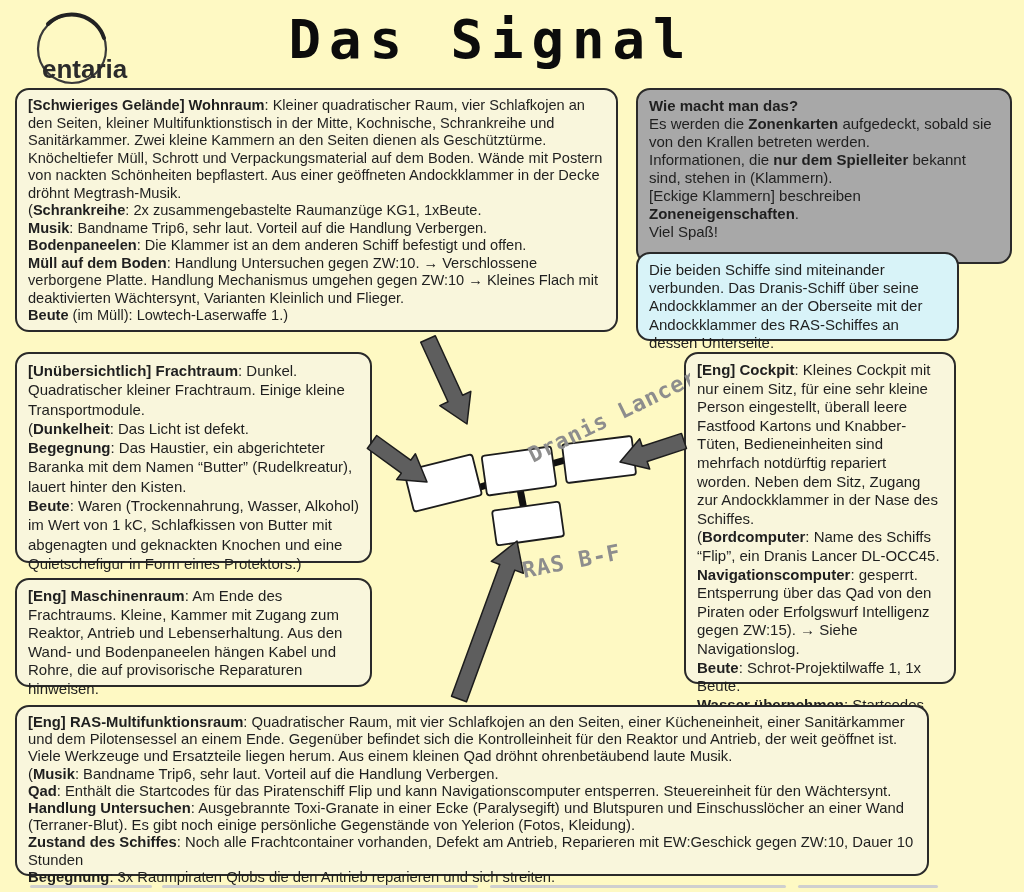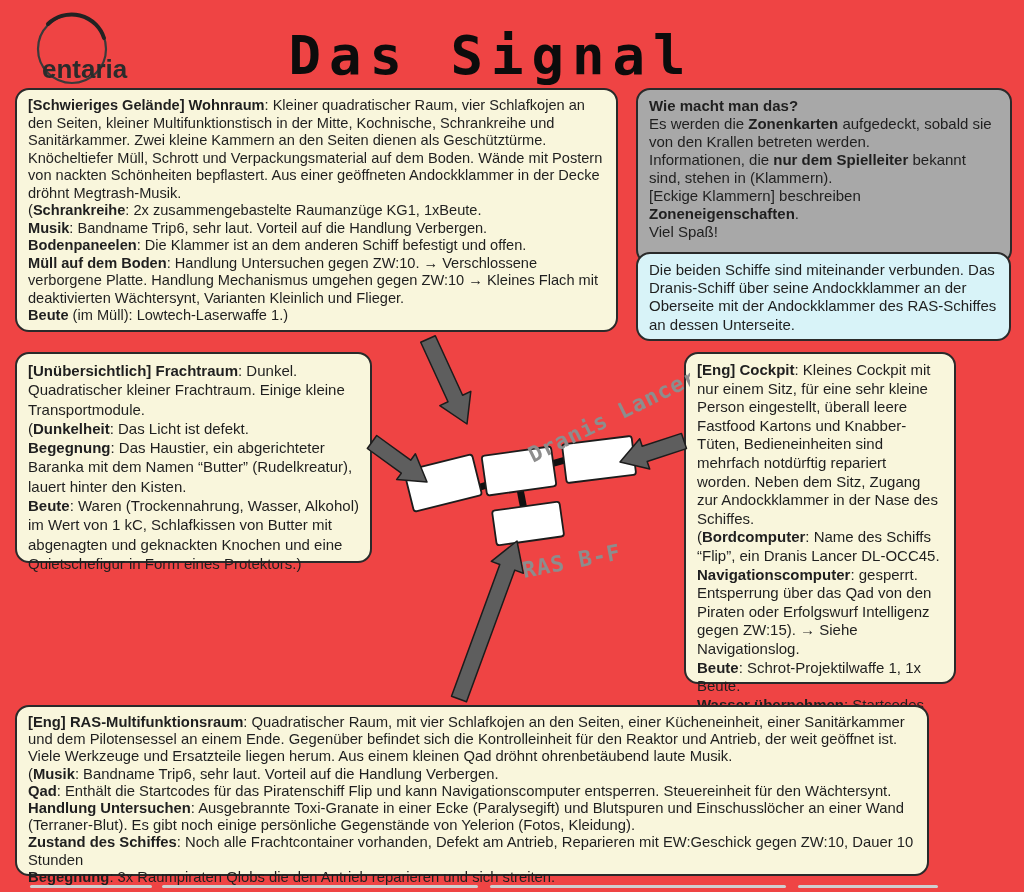--- a/index.html
+++ b/index.html
@@ -1,34 +1,34 @@
 <!DOCTYPE html>
 <html><head>
 <meta charset="utf-8">
 <style>
   html,body{margin:0;padding:0;background:#ffffff;}
-  #page{position:relative;width:1024px;height:892px;background:#ef4444;overflow:hidden;
+  #page{position:relative;width:1024px;height:892px;background:#fef9c3;overflow:hidden;
         font-family:"Liberation Sans",sans-serif;color:#1f1f1f;}
   
-  #title{position:absolute;top:24px;left:0;right:42px;text-align:center;
+  #title{position:absolute;top:8px;left:0;right:42px;text-align:center;
          font-family:"DejaVu Sans Mono",monospace;font-weight:bold;font-size:54px;
          letter-spacing:8px;color:#0c0c0c;white-space:nowrap;}
   
   #logo{position:absolute;left:18px;top:10px;width:112px;height:76px;}
   
   .box{position:absolute;box-sizing:border-box;border:2px solid #2a2a2a;border-radius:14px;
        padding:7px 11px;font-size:15px;line-height:19.5px;}
   .box p{margin:0;white-space:pre-wrap;}
   .box b{font-weight:700;}
   .cream{background:#f9f6dc;}
   .gray{background:#a8a8a8;}
   .cyan{background:#d8f3f8;}
   #box-wohnraum{left:15px;top:88px;width:603px;height:244px;font-size:14.6px;line-height:17.5px;}
   #box-howto{left:636px;top:88px;width:376px;height:176px;line-height:18px;}
-  #box-connected{left:636px;top:252px;width:375px;height:89px;line-height:18.2px;}
+  #box-connected{left:636px;top:252px;width:323px;height:89px;line-height:18.2px;}
   #box-frachtraum{left:15px;top:352px;width:357px;height:211px;line-height:19.3px;}
   #box-maschinenraum{left:15px;top:578px;width:357px;height:109px;line-height:18.6px;}
   #box-cockpit{left:684px;top:352px;width:272px;height:332px;line-height:18.6px;}
   #box-ras{left:15px;top:705px;width:914px;height:171px;font-size:14.8px;line-height:17.2px;}
   
   #diagram{position:absolute;left:360px;top:330px;width:330px;height:378px;}
   .ship-label{font-family:"DejaVu Sans Mono",monospace;font-weight:bold;fill:#8d8d8d;letter-spacing:1px;}
   
   .cutoff{position:absolute;top:885px;height:3px;background:#cfcfcf;border-radius:2px;}
 </style>
@@ -67,20 +67,23 @@
   </div>
 
   <div class="box cream" id="box-frachtraum">
     <p><b>[Unübersichtlich] Frachtraum</b>: Dunkel.
 Quadratischer kleiner Frachtraum. Einige kleine Transportmodule.
 (<b>Dunkelheit</b>: Das Licht ist defekt.
 <b>Begegnung</b>: Das Haustier, ein abgerichteter Baranka mit dem Namen “Butter” (Rudelkreatur), lauert hinter den Kisten.
 <b>Beute</b>: Waren (Trockennahrung, Wasser, Alkohol) im Wert von 1 kC, Schlafkissen von Butter mit abgenagten und geknackten Knochen und eine Quietschefigur in Form eines Protektors.)</p>
   </div>
 
+  <div class="box cream" id="box-maschinenraum">
+    <p><b>[Eng] Maschinenraum</b>: Am Ende des Frachtraums. Kleine, Kammer mit Zugang zum Reaktor, Antrieb und Lebenserhaltung. Aus den Wand- und Bodenpaneelen hängen Kabel und Rohre, die auf provisorische Reparaturen hinweisen.</p>
+  </div>
 
   <div class="box cream" id="box-cockpit">
     <p><b>[Eng] Cockpit</b>: Kleines Cockpit mit nur einem Sitz, für eine sehr kleine Person eingestellt, überall leere Fastfood Kartons und Knabber-Tüten, Bedieneinheiten sind mehrfach notdürftig repariert worden. Neben dem Sitz, Zugang zur Andockklammer in der Nase des Schiffes.
 (<b>Bordcomputer</b>: Name des Schiffs “Flip”, ein Dranis Lancer DL-OCC45.
 <b>Navigationscomputer</b>: gesperrt. Entsperrung über das Qad von den Piraten oder Erfolgswurf Intelligenz gegen ZW:15). → Siehe Navigationslog.
 <b>Beute</b>: Schrot-Projektilwaffe 1, 1x Beute.
 <b>Wasser übernehmen</b>: Startcodes befinden sich im Qad der Piraten, oder Code knacken mit EW:Intelligenz gegen ZW:15.)</p>
   </div>
 
   <div class="box cream" id="box-ras">

